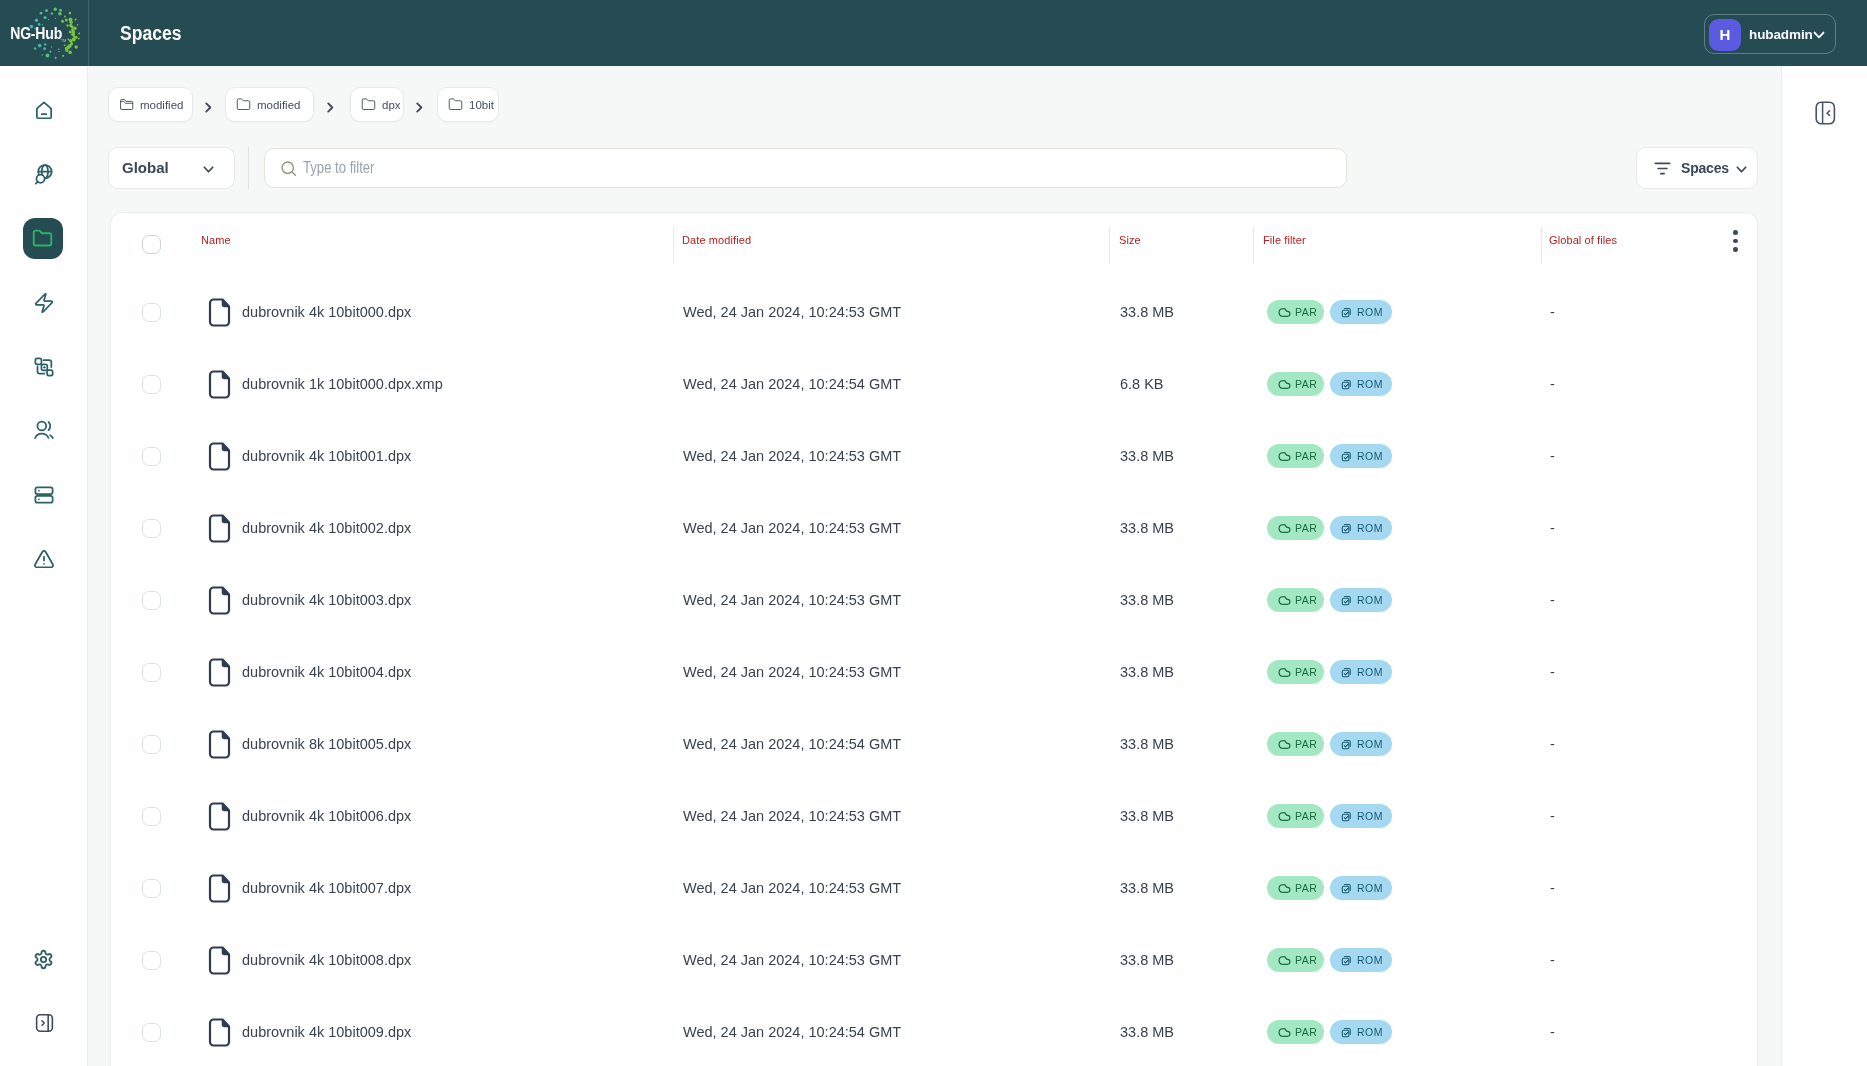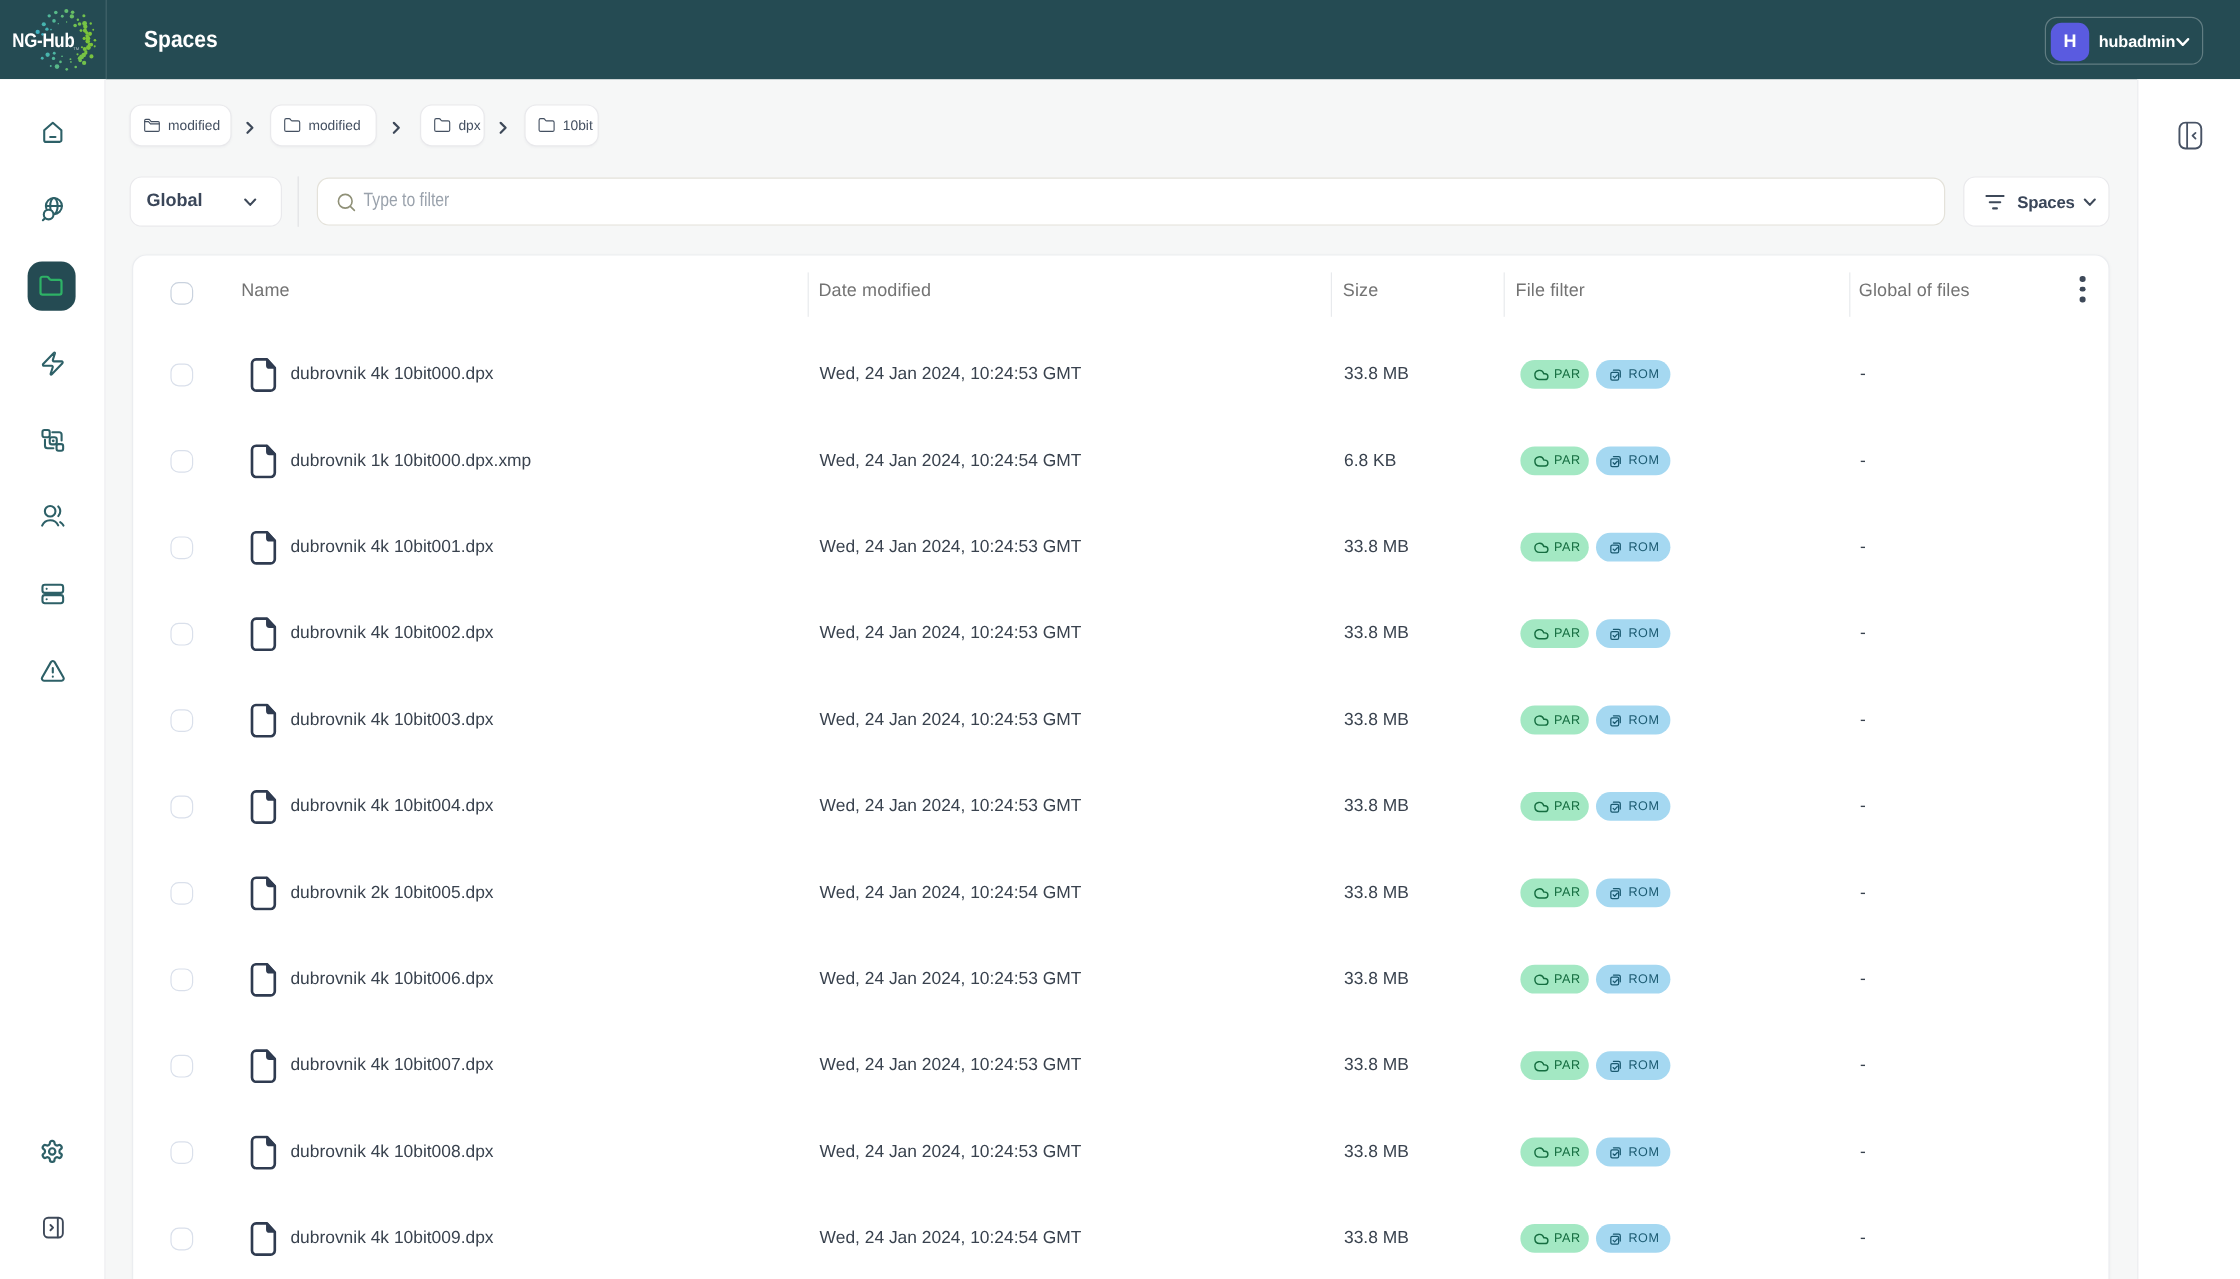--- a/index.html
+++ b/index.html
@@ -18,32 +18,32 @@
 #rail .pi{position:absolute;left:33px;top:35px}
 .bchip{position:absolute;top:87px;height:35px;background:#fff;border:1px solid #e9e9ec;border-radius:10px;display:flex;align-items:center;padding-left:10px;gap:6px;box-shadow:0 1px 2px rgba(20,30,50,.03)}
 .bchip svg{flex:0 0 auto}
 .bchip span{font-size:11.5px;color:#445061;letter-spacing:0}
 .bsep{position:absolute;top:99px}
 .pillbox{position:absolute;background:#fff;border:1px solid #e9e9ec;border-radius:10px}
 #global{left:108px;top:147px;width:127px;height:42px}
 #global .t{position:absolute;left:13px;line-height:40px;font-size:15px;font-weight:700;color:#3a4659}
 #global .cv{position:absolute;right:19px;top:14px}
 #vdiv{position:absolute;left:248px;top:147px;width:1px;height:42px;background:#e0e1e4}
-#srch{left:264px;top:148px;width:1357px;height:40px;border:1px solid #e4e2da}
+#srch{left:264px;top:148px;width:1083px;height:40px;border:1px solid #e4e2da}
 #srch .mg{position:absolute;left:14px;top:10px}
 #srch .ph{position:absolute;left:38px;line-height:38px;font-size:16px;color:#9aa2ac;transform:scaleX(.82);transform-origin:0 50%}
 #filt{left:1636px;top:147px;width:122px;height:42px}
 #filt .fi{position:absolute;left:16px;top:11px}
 #filt .t{position:absolute;left:44px;line-height:40px;font-size:14px;font-weight:700;color:#3a4659;letter-spacing:-.2px}
 #filt .cv{position:absolute;right:9px;top:14px}
 #card{position:absolute;left:110px;top:212px;width:1648px;height:880px;background:#fff;border:1px solid #ebedf0;border-radius:12px;box-shadow:0 1px 3px rgba(20,30,50,.03)}
 .cb{position:absolute;left:31px;width:19px;height:19px;border-radius:7px;background:#fff}
 .hcb{border:1.5px solid #c9d2de;top:22px}
 .rcb{border:1.5px solid #dae0eb}
-.hl{position:absolute;top:21px;font-size:15px;color:#737373;letter-spacing:.1px;margin-left:-3px}
+.hl{position:absolute;top:21px;font-size:11px;color:#b91c1c;letter-spacing:.1px;margin-left:-3px}
 .hsep{position:absolute;top:14px;width:1px;height:37px;background:#e8eaed}
 .cell{position:absolute;font-size:14.5px;color:#39424e;letter-spacing:0;line-height:20px;margin-left:-2px}
 .fico{position:absolute;left:96px}
 .pill{position:absolute;height:24px;border-radius:12px;display:flex;align-items:center;font-size:10.5px;font-weight:400;letter-spacing:.5px}
 .pill svg{margin-right:4px}
 .par{left:1156px;width:57px;background:#a3e8c3;color:#156d40;padding-left:11px}
 .rom{left:1219px;width:62px;background:#a5d8f1;color:#1b5a71;padding-left:10px}
 .kebab{position:absolute;left:1622px;top:17px;width:4px}
 .kebab i{position:absolute;left:0;width:4.6px;height:4.6px;border-radius:50%;background:#3e4959}
 </style></head><body>
@@ -392,21 +392,21 @@
         <path d="m5.3 9.4 1.5 1.5 2.8-3" stroke="#1b5a71" stroke-width="1.3" stroke-linecap="round" stroke-linejoin="round"></path>
       </svg>
       <span>ROM</span>
     </div>
     <div class="cell" style="left:1441px;top:449px">-</div>
 <div class="cb rcb" style="top:522px"></div>
     <div class="fico" style="top:517px"><svg width="25" height="29" viewBox="0 0 24 29" fill="none">
         <path d="M15 1.5H6A3.5 3.5 0 0 0 2.5 5v19A3.5 3.5 0 0 0 6 27.5h12a3.5 3.5 0 0 0 3.5-3.5V8.5z" stroke="#2f3b50" stroke-width="2.2" stroke-linecap="round" stroke-linejoin="round"></path>
         <path d="M15 1.5 21.5 8.5H17a2 2 0 0 1-2-2z" fill="#2f3b50" stroke="#2f3b50" stroke-width="1.6" stroke-linejoin="round"></path>
       </svg></div>
-    <div class="cell" style="left:133px;top:521px">dubrovnik 2k 10bit005.dpx</div>
+    <div class="cell" style="left:133px;top:521px">dubrovnik 8k 10bit005.dpx</div>
     <div class="cell" style="left:574px;top:521px">Wed, 24 Jan 2024, 10:24:54 GMT</div>
     <div class="cell" style="left:1011px;top:521px">33.8 MB</div>
     <div class="pill par" style="top:519px">
       <svg width="13" height="13" viewBox="0 0 24 24" fill="none" style="">
         <path d="M17.5 19H9a7 7 0 1 1 6.71-9h1.79a4.5 4.5 0 1 1 0 9Z" stroke="#156d40" stroke-width="2.2" stroke-linejoin="round"></path>
       </svg>
       <span>PAR</span>
     </div>
     <div class="pill rom" style="top:519px">
       <svg width="13" height="13" viewBox="0 0 16 16" fill="none">

